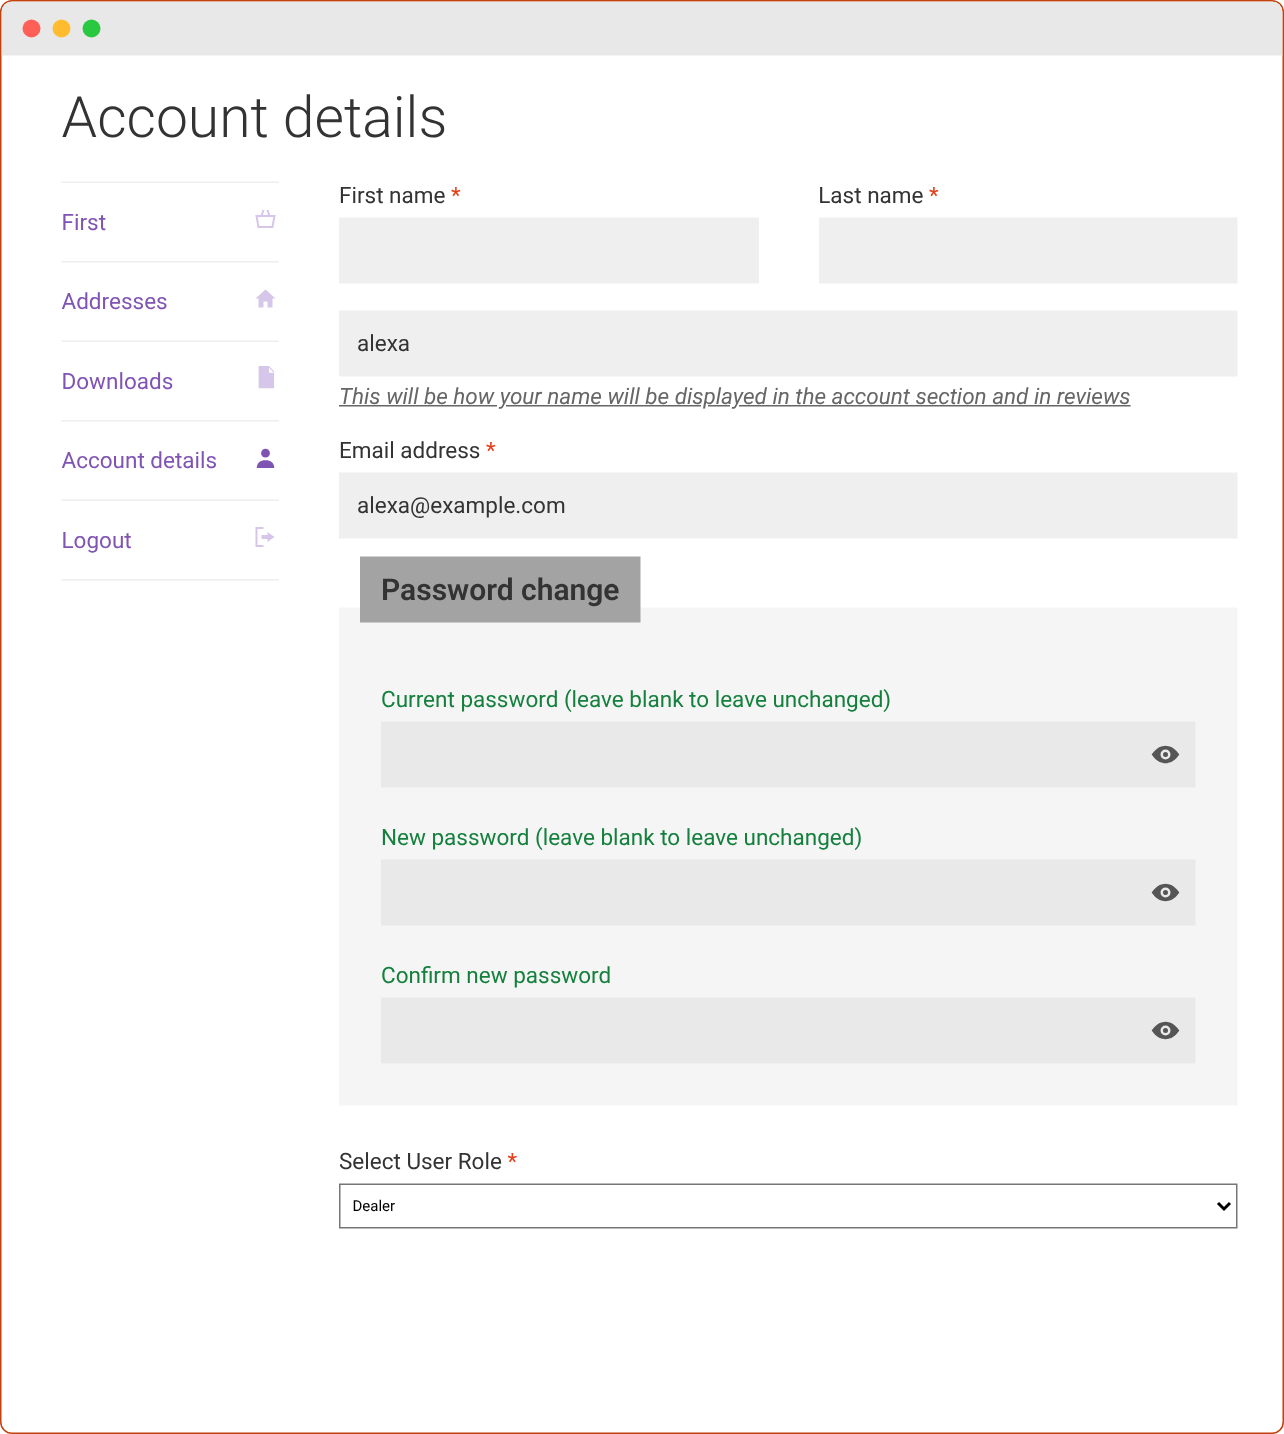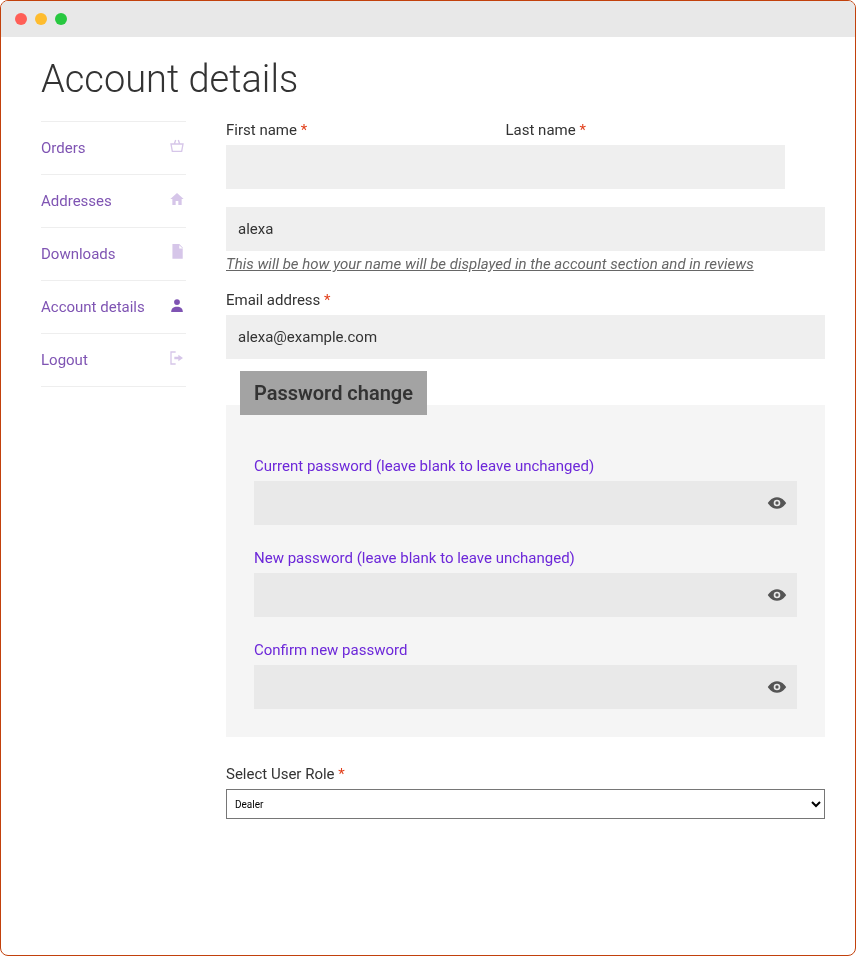--- a/index.html
+++ b/index.html
@@ -73,20 +73,21 @@
       color: #d6c6e9;
       font-size: 15px;
       width: 18px;
       text-align: center;
     }
     .main {
       flex: 1;
     }
     .row {
       display: flex;
+      gap: 40px;
     }
     .field {
       margin-bottom: 18px;
       flex: 1;
     }
     .field-half {
       flex: 0 0 calc(50% - 20px);
     }
     label {
       display: block;
@@ -171,41 +172,41 @@
       margin-top: 24px;
       font-family: inherit;
     }
     fieldset .field {
       margin-bottom: 24px;
     }
     fieldset .field:last-child {
       margin-bottom: 0;
     }
     fieldset label {
-      color: #6d28d9;
+      color: #15803d;
     }
   </style>
 </head>
 <body>
 
 <div class="window">
   <div class="titlebar">
     <div class="traffic-light traffic-red"></div>
     <div class="traffic-light traffic-yellow"></div>
     <div class="traffic-light traffic-green"></div>
   </div>
 
   <div class="content">
     <h1>Account details</h1>
 
     <div class="layout">
 
       <nav class="sidebar">
         <div class="sidebar-item">
-          <span>Orders</span>
+          <span>First</span>
           <span class="sidebar-icon">
             <svg width="16" height="16" viewBox="0 0 24 24" fill="none" stroke="currentColor" stroke-width="2">
                 <path d="M3 9h18l-2 11H5L3 9zM8 9l2-6M16 9l-2-6"></path>
               </svg>
           </span>
         </div>
         <div class="sidebar-item">
           <span>Addresses</span>
           <span class="sidebar-icon">
             <svg width="16" height="16" viewBox="0 0 24 24" fill="currentColor">

